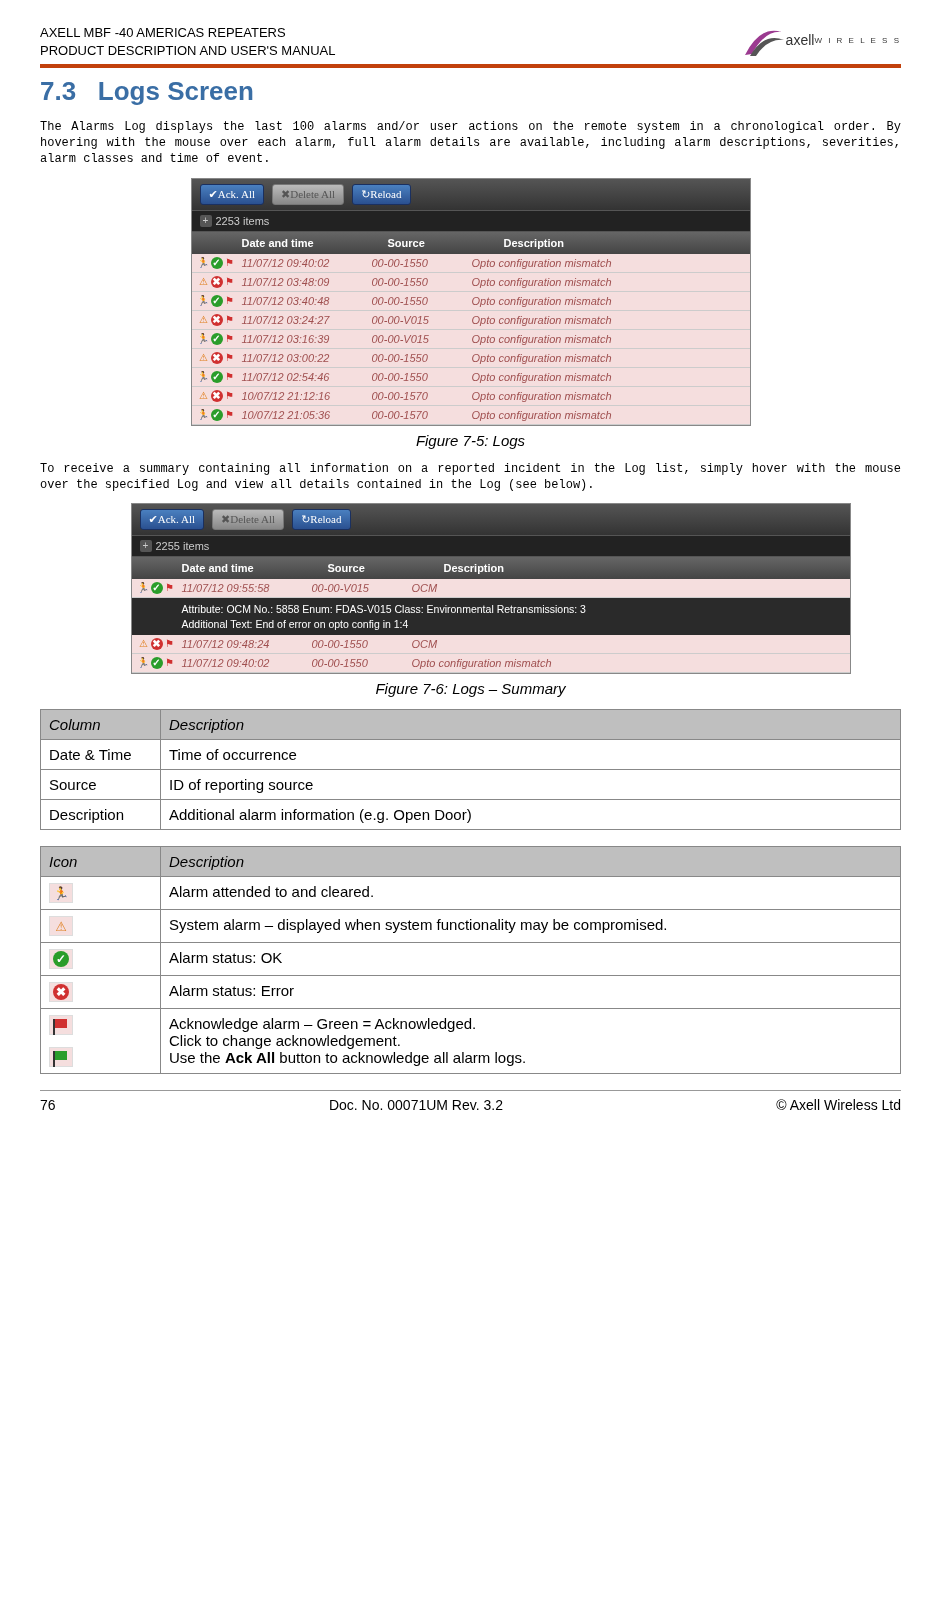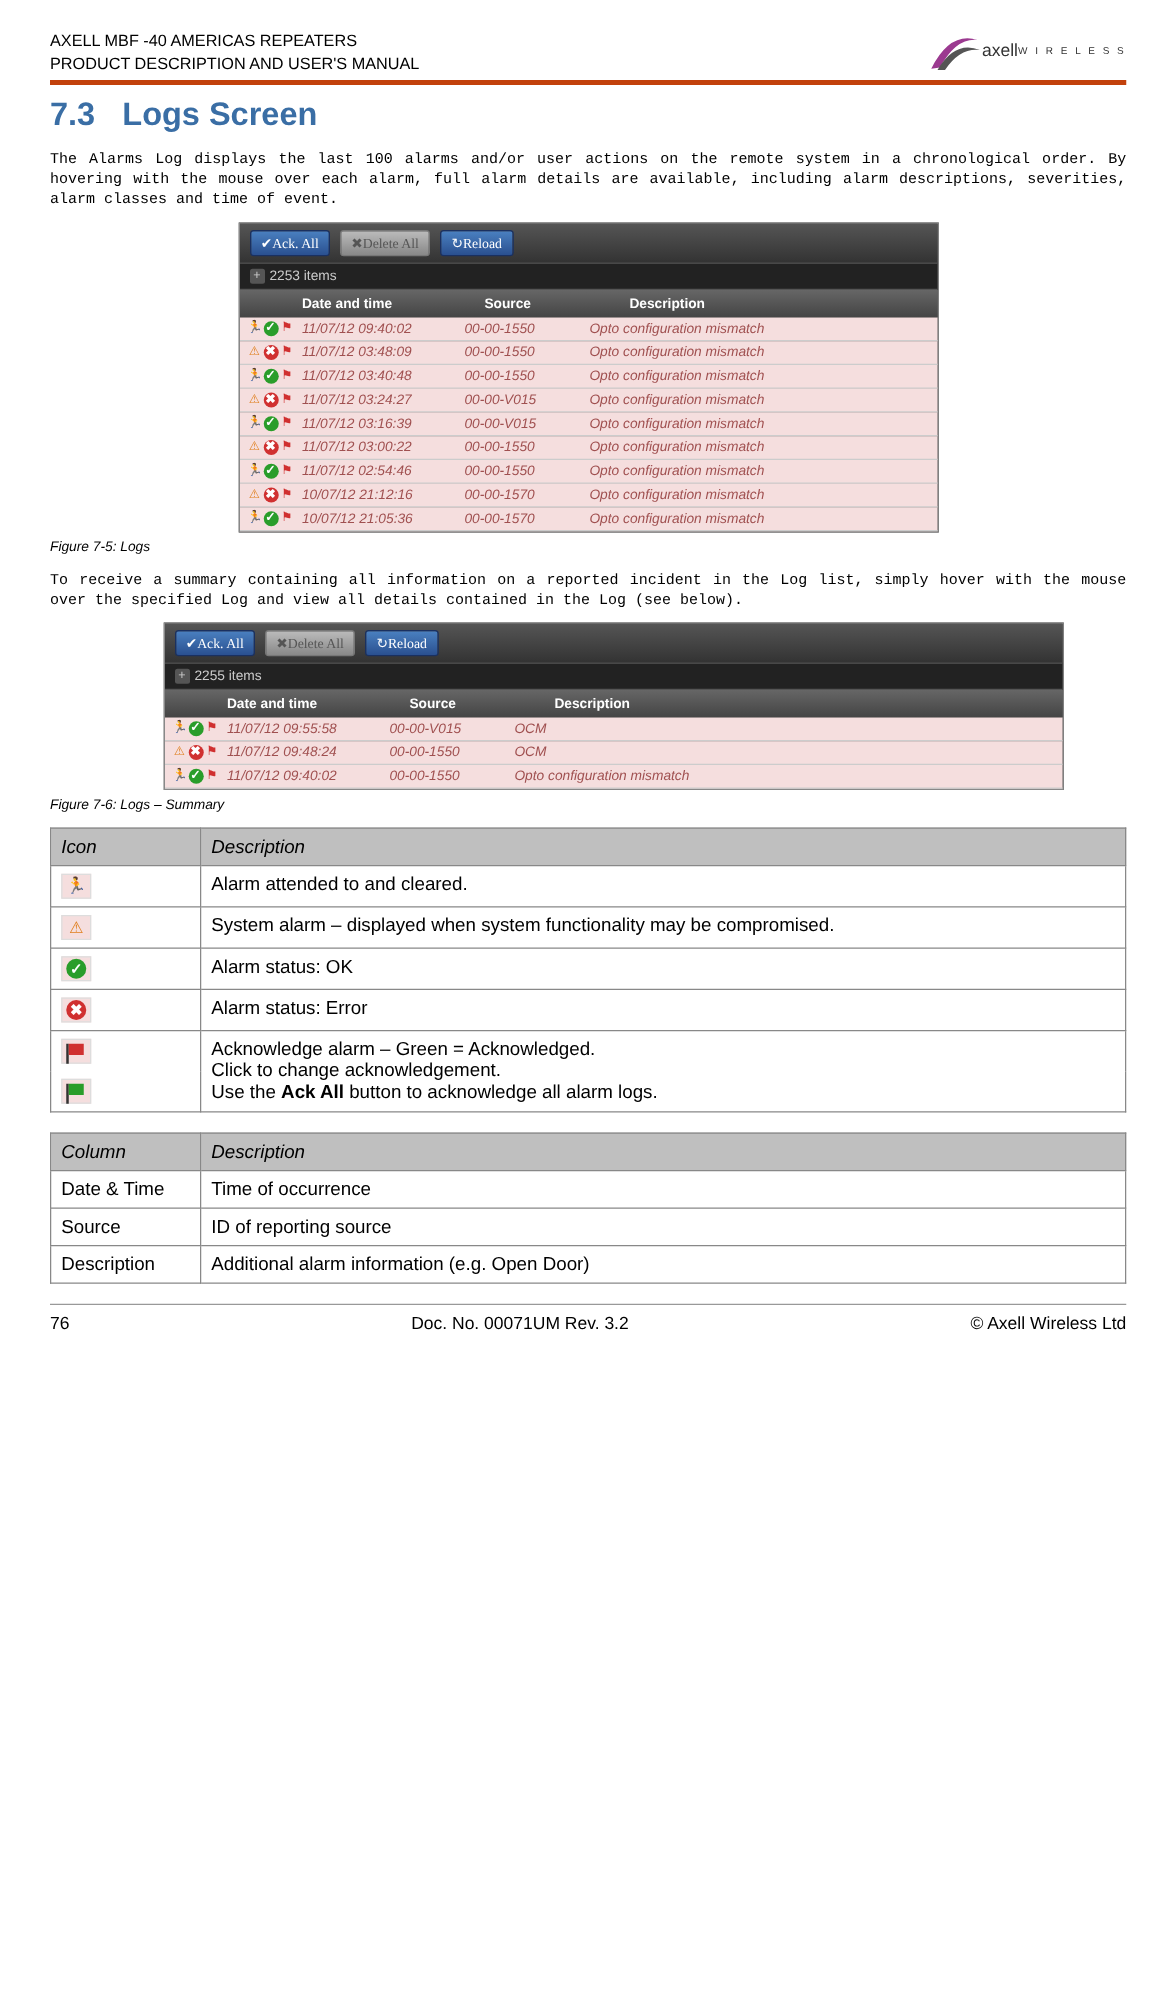--- a/index.html
+++ b/index.html
@@ -55,24 +55,24 @@
     line-height: 1.35;
     text-align: justify;
     margin-bottom: 10px;
     font-family: Liberation Mono, monospace;
   }
   .figure {
     text-align: center;
     margin: 6px 0 4px 0;
   }
   .figure-caption {
-    text-align: left;
+    text-align: center;
     font-style: italic;
     font-family: Arial, sans-serif;
-    font-size: 11px;
+    font-size: 15px;
     margin: 6px 0 12px 0;
   }
   
   .screenshot {
     display: inline-block;
     background: #3a3a3a;
     border: 1px solid #888;
     text-align: left;
     font-family: Arial, sans-serif;
     font-size: 11px;
@@ -380,20 +380,24 @@
       <div class="ss-row">
         <div class="ss-icons">
             <span class="ico-green">🏃</span>
             <span class="ico-check">✓</span>
             <span class="ico-flag-red">⚑</span>
           </div>
         <div class="ss-col-dt">11/07/12 09:55:58</div>
         <div class="ss-col-src">00-00-V015</div>
         <div class="ss-col-desc">OCM</div>
       </div>
+      <div class="ss-detail">
+        <div>Attribute: OCM    No.: 5858    Enum: FDAS-V015    Class: Environmental    Retransmissions: 3</div>
+        <div>Additional Text: End of error on opto config in 1:4</div>
+      </div>
       <div class="ss-row">
         <div class="ss-icons">
             <span class="ico-orange">⚠</span>
             <span class="ico-err">✖</span>
             <span class="ico-flag-red">⚑</span>
           </div>
         <div class="ss-col-dt">11/07/12 09:48:24</div>
         <div class="ss-col-src">00-00-1550</div>
         <div class="ss-col-desc">OCM</div>
       </div>
@@ -407,20 +411,41 @@
         <div class="ss-col-src">00-00-1550</div>
         <div class="ss-col-desc">Opto configuration mismatch</div>
       </div>
     </div>
   </div>
   <div class="figure-caption">Figure 7-6: Logs – Summary</div>
 
   <table class="content-table">
     <tbody>
         <tr>
+      <th style="width:120px;">Column</th>
+      <th>Description</th>
+    </tr>
+    <tr>
+      <td style="text-align:justify;"><span>Date &amp; Time</span></td>
+      <td>Time of occurrence</td>
+    </tr>
+    <tr>
+      <td>Source</td>
+      <td>ID of reporting source</td>
+    </tr>
+    <tr>
+      <td>Description</td>
+      <td>Additional alarm information (e.g. Open Door)</td>
+    </tr>
+  </tbody>
+    </table>
+
+  <table class="content-table">
+    <tbody>
+        <tr>
       <th style="width:120px;">Icon</th>
       <th>Description</th>
     </tr>
     <tr>
       <td><span class="icon-cell-img">
               <span style="color:#2a9d2a;">🏃</span>
             </span></td>
       <td>Alarm attended to and cleared.</td>
     </tr>
     <tr>
@@ -452,40 +477,19 @@
       </td>
     </tr>
     <tr>
       <td style="border-top:none;"><span class="icon-cell-img">
               <span class="flag flag-green"></span>
             </span></td>
     </tr>
   </tbody>
     </table>
 
-  <table class="content-table">
-    <tbody>
-        <tr>
-      <th style="width:120px;">Column</th>
-      <th>Description</th>
-    </tr>
-    <tr>
-      <td style="text-align:justify;"><span>Date &amp; Time</span></td>
-      <td>Time of occurrence</td>
-    </tr>
-    <tr>
-      <td>Source</td>
-      <td>ID of reporting source</td>
-    </tr>
-    <tr>
-      <td>Description</td>
-      <td>Additional alarm information (e.g. Open Door)</td>
-    </tr>
-  </tbody>
-    </table>
-
   <div class="footer">
     <span>76</span>
     <span>Doc. No. 00071UM Rev. 3.2</span>
     <span>© Axell Wireless Ltd</span>
   </div>
 
 </div>
 
 </body></html>

